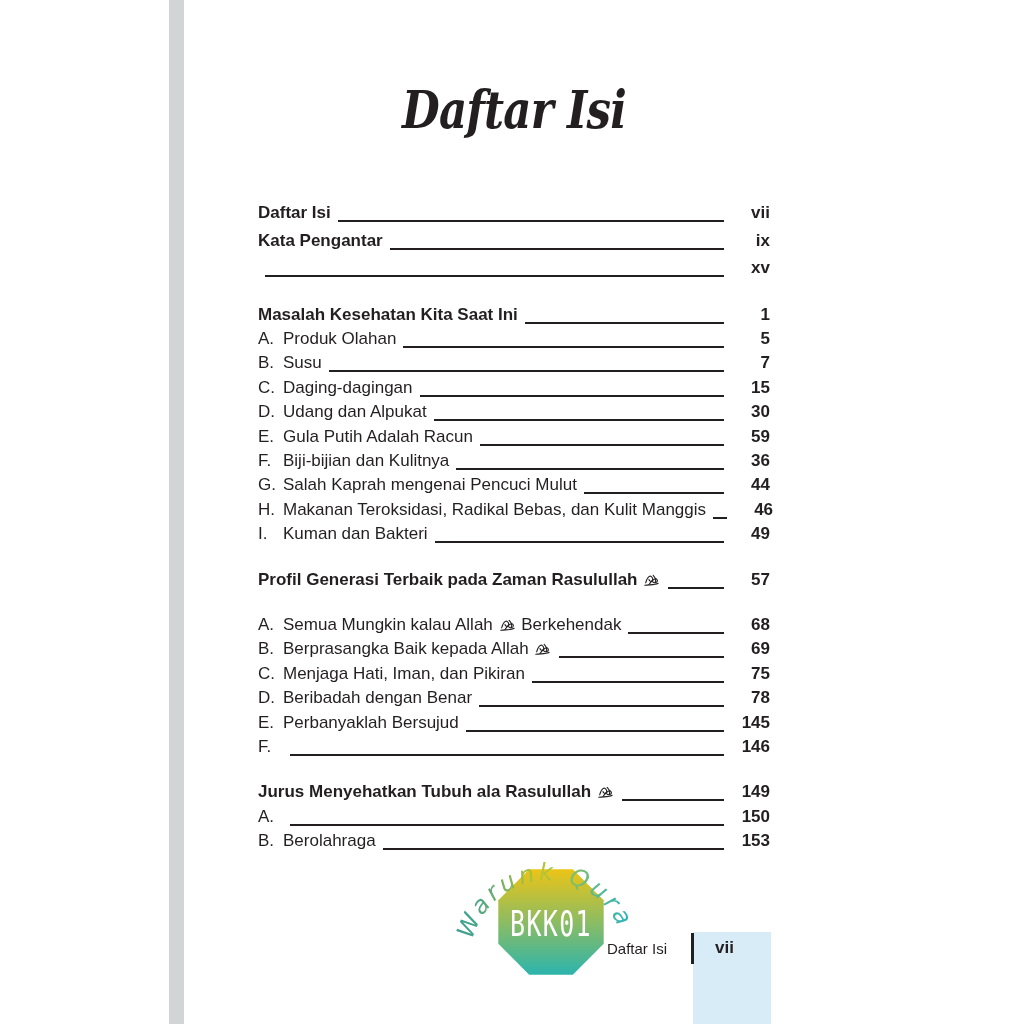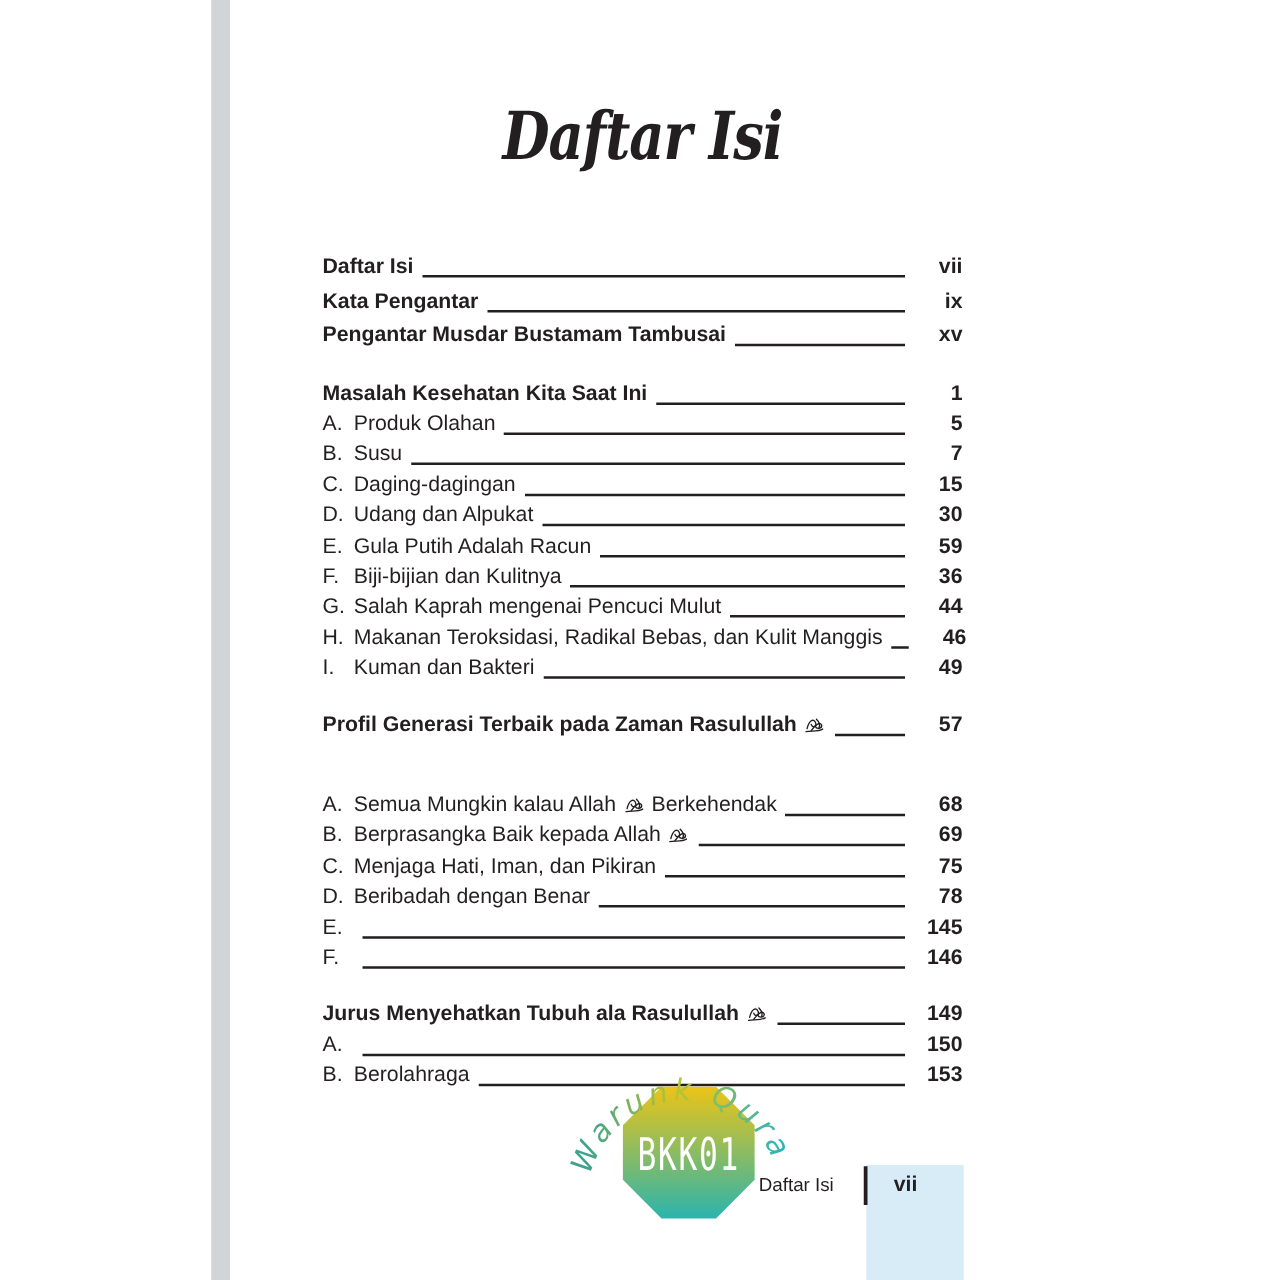--- a/index.html
+++ b/index.html
@@ -18,21 +18,21 @@
     text-align:center;
     font-family:"DejaVu Serif",serif;font-style:italic;font-weight:bold;
     font-size:53px;letter-spacing:-1px;
     transform:scaleX(.82);transform-origin:center;
   }
 
   
   .toc{position:absolute;left:258px;top:199px;width:512px;}
   .toc-group{margin-bottom:21px;}
   .toc-group.front .toc-row{line-height:27.5px;}
-  .toc-group.solo{margin-bottom:40px;}
+  .toc-group.solo{margin-bottom:21px;}
   .toc-row{display:flex;align-items:baseline;font-size:17px;line-height:24.4px;white-space:nowrap;}
   .toc-row.bold{font-weight:bold;}
   .prefix{flex:none;width:25px;}
   .label{flex:none;}
   .leader{flex:1 1 auto;border-bottom:2px solid var(--ink,#231f20);margin:0 8px 0 7px;transform:translateY(4px);min-width:14px;}
   .pagenum{flex:none;min-width:38px;text-align:right;font-weight:bold;}
 
   
   .honorific{width:15px;height:15px;margin:0 2px;vertical-align:-2px;}
   .honorific path{stroke:var(--ink,#231f20);stroke-width:1.3;fill:none;stroke-linecap:round;}
@@ -61,21 +61,20 @@
         <span class="label">Daftar Isi</span>
         <span class="leader"></span>
         <span class="pagenum">vii</span>
       </div>
       <div class="toc-row bold">
         <span class="label">Kata Pengantar</span>
         <span class="leader"></span>
         <span class="pagenum">ix</span>
       </div>
       <div class="toc-row bold">
-        <span class="label">Pengantar Musdar Bustamam Tambusai</span>
         <span class="leader"></span>
         <span class="pagenum">xv</span>
       </div>
     </div>
     <div class="toc-group">
       <div class="toc-row bold">
         <span class="label">Masalah Kesehatan Kita Saat Ini</span>
         <span class="leader"></span>
         <span class="pagenum">1</span>
       </div>
@@ -176,20 +175,21 @@
         <span class="pagenum">75</span>
       </div>
       <div class="toc-row">
         <span class="prefix">D.</span>
         <span class="label">Beribadah dengan Benar</span>
         <span class="leader"></span>
         <span class="pagenum">78</span>
       </div>
       <div class="toc-row">
         <span class="prefix">E.</span>
+        <span class="label">Perbanyaklah Bersujud</span>
         <span class="leader"></span>
         <span class="pagenum">145</span>
       </div>
       <div class="toc-row">
         <span class="prefix">F.</span>
         <span class="leader"></span>
         <span class="pagenum">146</span>
       </div>
     </div>
     <div class="toc-group">

